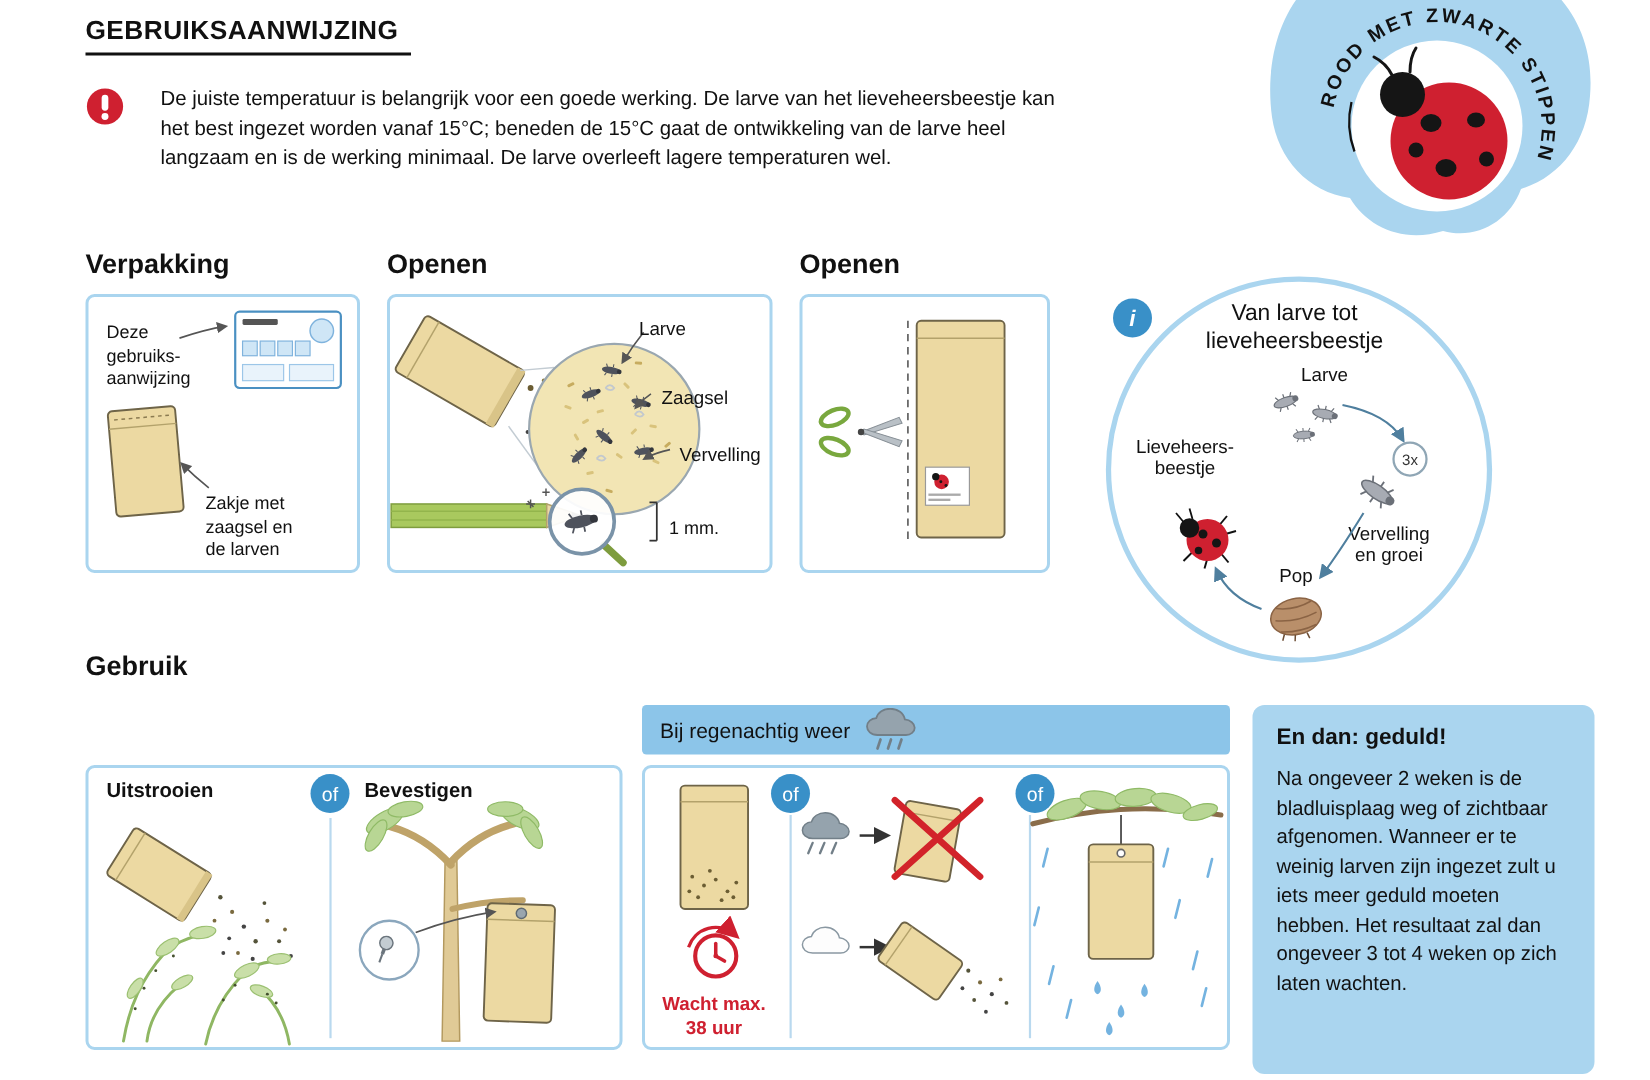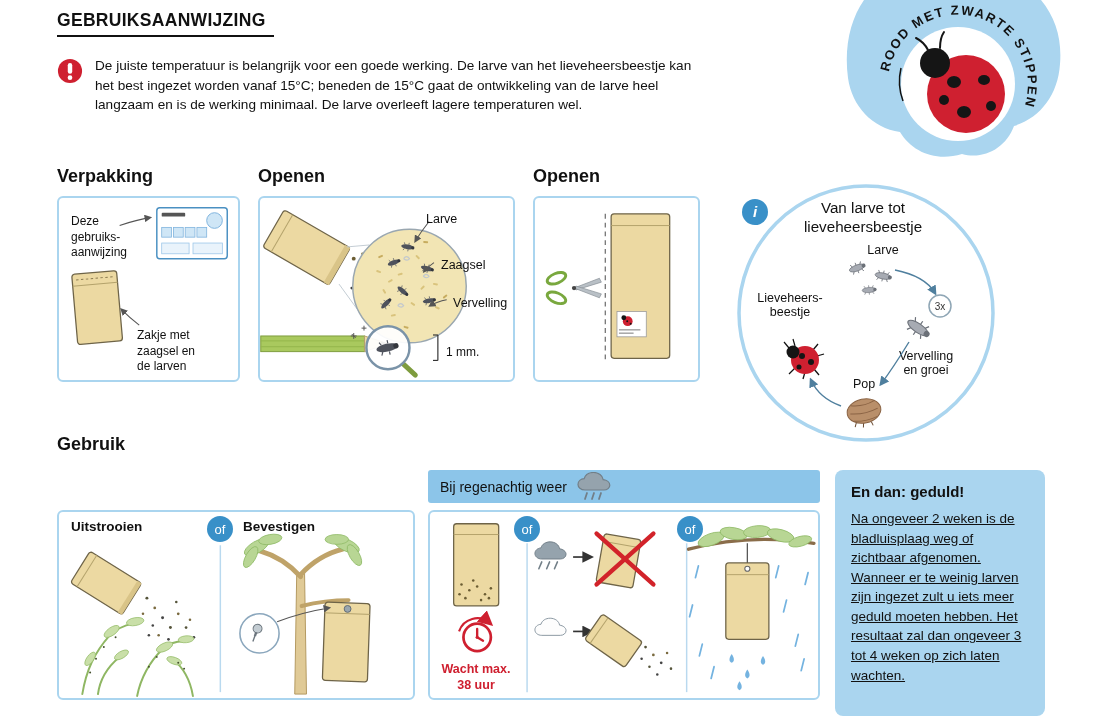--- a/index.html
+++ b/index.html
@@ -12,21 +12,21 @@
   svg text { font-family: "Liberation Sans", sans-serif; }
 
   .sheet { position: absolute; inset: 0; }
 
   .page-title {
     position: absolute; left: 57px; top: 10px;
     font-size: 17.5px; font-weight: bold; letter-spacing: .3px;
     border-bottom: 2px solid #111; padding: 0 8px 4px 0;
   }
 
-  .warning { position: absolute; left: 57px; top: 56px; width: 655px; display: flex; gap: 12px; }
+  .warning { position: absolute; left: 57px; top: 56px; width: 655px; display: flex; gap: 24px; }
   .warn-icon { width: 26px; height: 26px; flex: 0 0 26px; margin-top: 2px; }
   .warning-text { font-size: 13.6px; line-height: 1.45; }
 
   .badge { position: absolute; left: 836px; top: 0; width: 230px; height: 168px; }
 
   .panel-title { position: absolute; font-size: 18px; font-weight: bold; }
   .panel {
     position: absolute; background: #fff;
     border: 2px solid var(--light-blue, #aad5ef); border-radius: 6px;
   }
@@ -49,25 +49,25 @@
     display: flex; align-items: center; justify-content: center; z-index: 2;
   }
   .opt-label { position: absolute; font-size: 13.5px; font-weight: bold; z-index: 2; }
 
   .wait-label {
     position: absolute; color: var(--red, #cf2030); font-weight: bold;
     font-size: 12.5px; text-align: center; line-height: 1.3; z-index: 2;
   }
 
   .patience {
-    position: absolute; left: 835px; top: 470px; width: 210px; height: 246px;
+    position: absolute; left: 835px; top: 470px; width: 228px; height: 246px;
     background: var(--light-blue, #aad5ef); border-radius: 8px; padding: 13px 16px;
   }
   .patience h2 { font-size: 15px; margin-bottom: 9px; }
-  .patience p { font-size: 13.5px; line-height: 1.45; text-decoration: underline; }
+  .patience p { font-size: 13.5px; line-height: 1.45; }
 </style>
 </head>
 <body>
 
 <div class="sheet">
 
   <h1 class="page-title">GEBRUIKSAANWIJZING</h1>
 
   <div class="warning">
     <svg class="warn-icon" viewBox="0 0 28 28">

